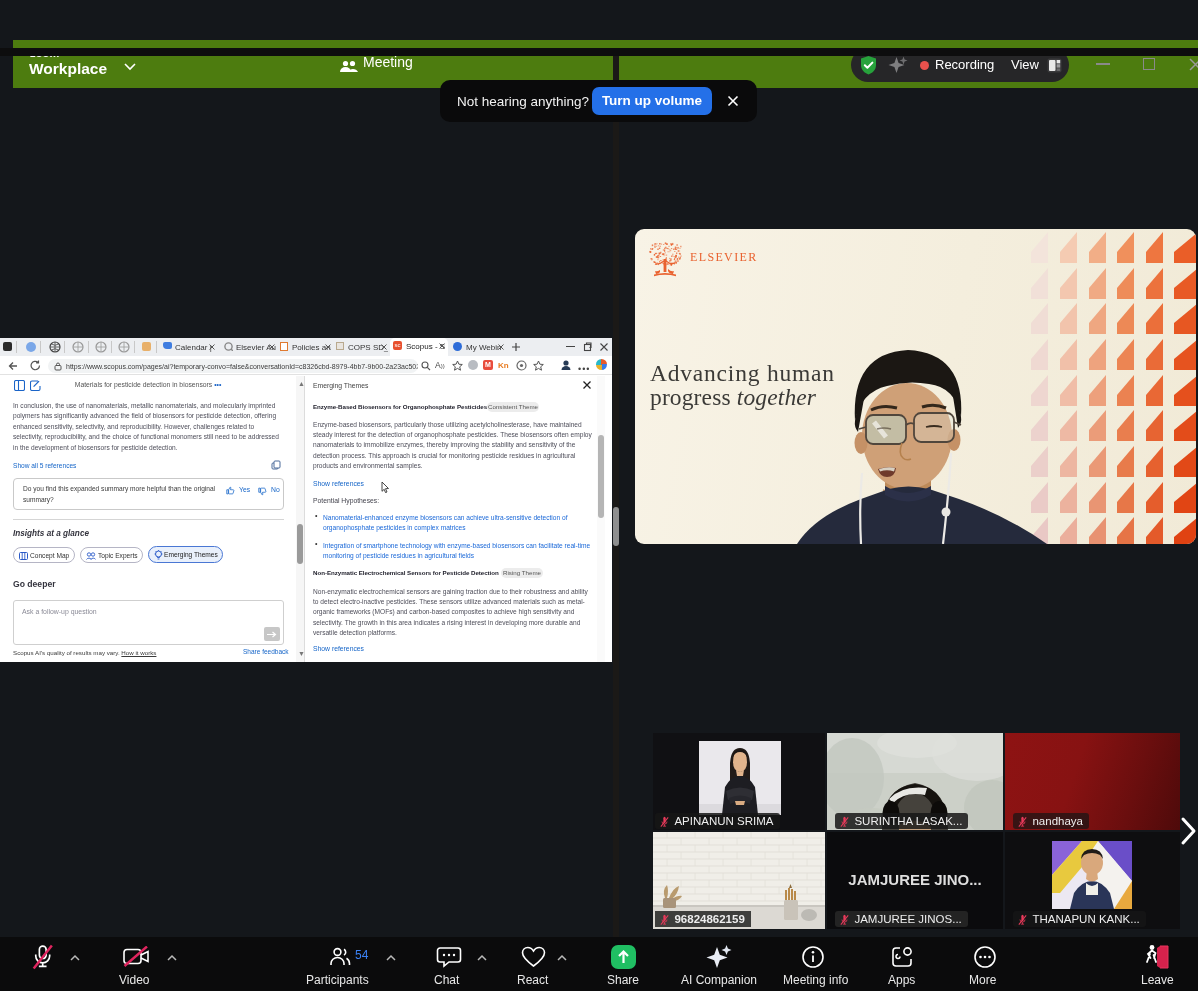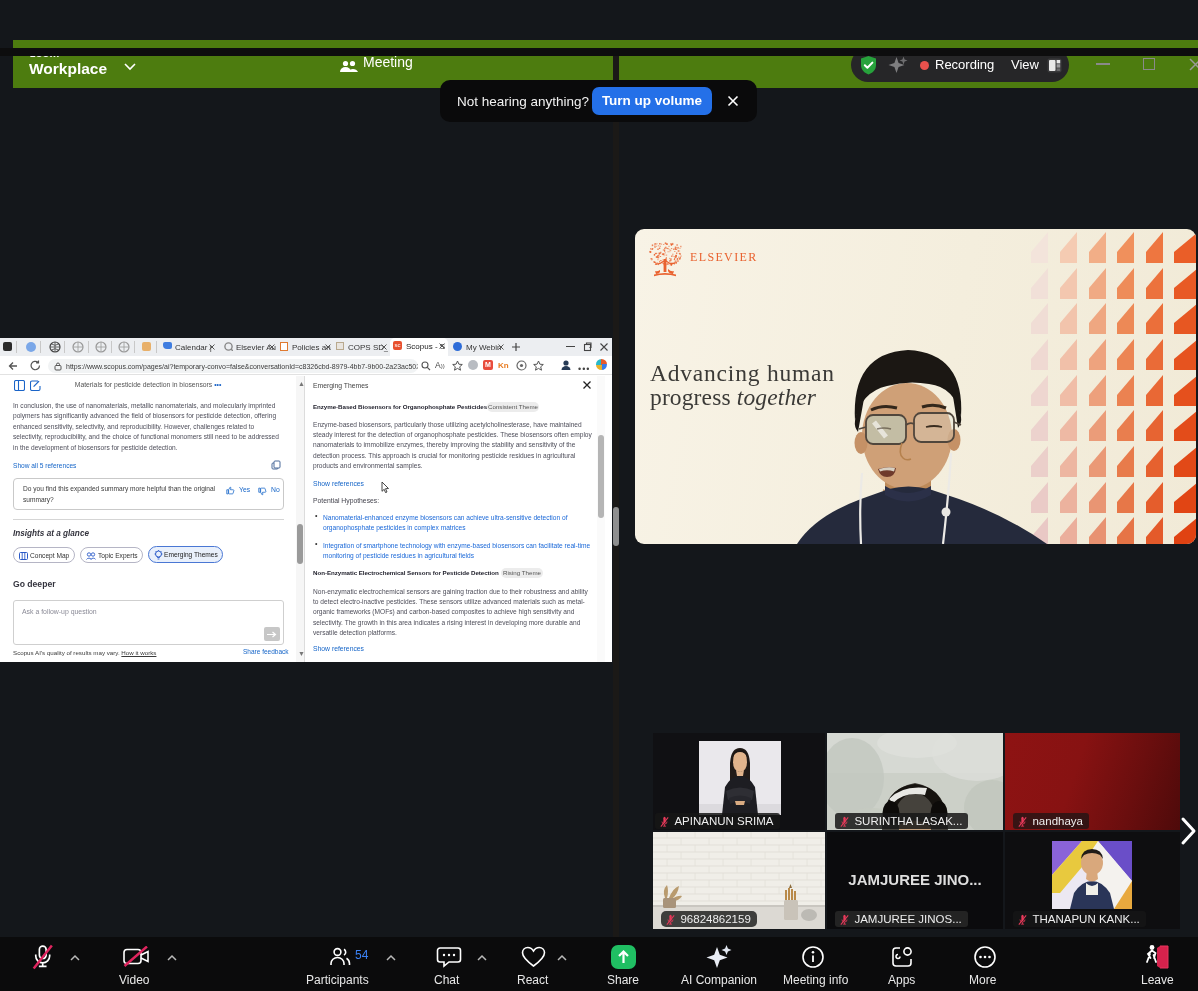--- a/index.html
+++ b/index.html
@@ -615,21 +615,21 @@
         <rect x="0" y="73" width="172" height="2" fill="#c9c6c0"></rect>
         <path d="M12 66 q-3 -8 2 -13 q2 6 0 13 M16 66 q4 -10 10 -12 q-1 8 -7 13 M19 67 q6 -4 10 -3 q-3 5 -9 5" fill="#b99b6e"></path>
         <rect x="10" y="66" width="13" height="10" rx="1.5" fill="#a8937a"></rect>
         <g>
           <rect x="131" y="68" width="14" height="20" rx="1.5" fill="#c9c3b9"></rect>
           <path d="M133 68 V58 M136 68 V56 M139 68 V57 M142 68 V59" stroke="#b98a4a" stroke-width="2"></path>
           <path d="M136 56 l1.5 -4 l1.5 4 z" fill="#8a6a3a"></path>
         </g>
         <ellipse cx="156" cy="83" rx="8" ry="6" fill="#bcbab4"></ellipse>
       </svg>
-      <div class="abs" style="left:8px;top:79px;height:16px;background:rgba(22,22,22,0.8);border-radius:5px;padding:0 6px 0 4px;">
+      <div class="abs" style="left:2px;top:79px;height:16px;background:rgba(22,22,22,0.8);border-radius:0;padding:0 6px 0 4px;font-weight:bold;">
         <svg style="vertical-align:-1px;" width="11" height="12" viewBox="0 0 24 24">
             <path d="M9.5 4 a2.5 3.5 0 0 1 5 0 v7 a2.5 3.5 0 0 1 -5 0 z" fill="#e8395a"></path>
             <path d="M6.5 11 a5.5 5.5 0 0 0 11 0 M12 17 v4 M8.5 21 h7" stroke="#e8395a" stroke-width="1.8" fill="none"></path>
             <path d="M4 22 L20 2" stroke="#e8395a" stroke-width="2.2"></path>
           </svg>
         <span style="color:#eee;font-size:11.5px;line-height:16px;vertical-align:top;">96824862159</span>
       </div>
     </div>
 
     <div class="abs" style="left:827px;top:832px;width:176px;height:97px;background:#0b0b0d;overflow:hidden;">

